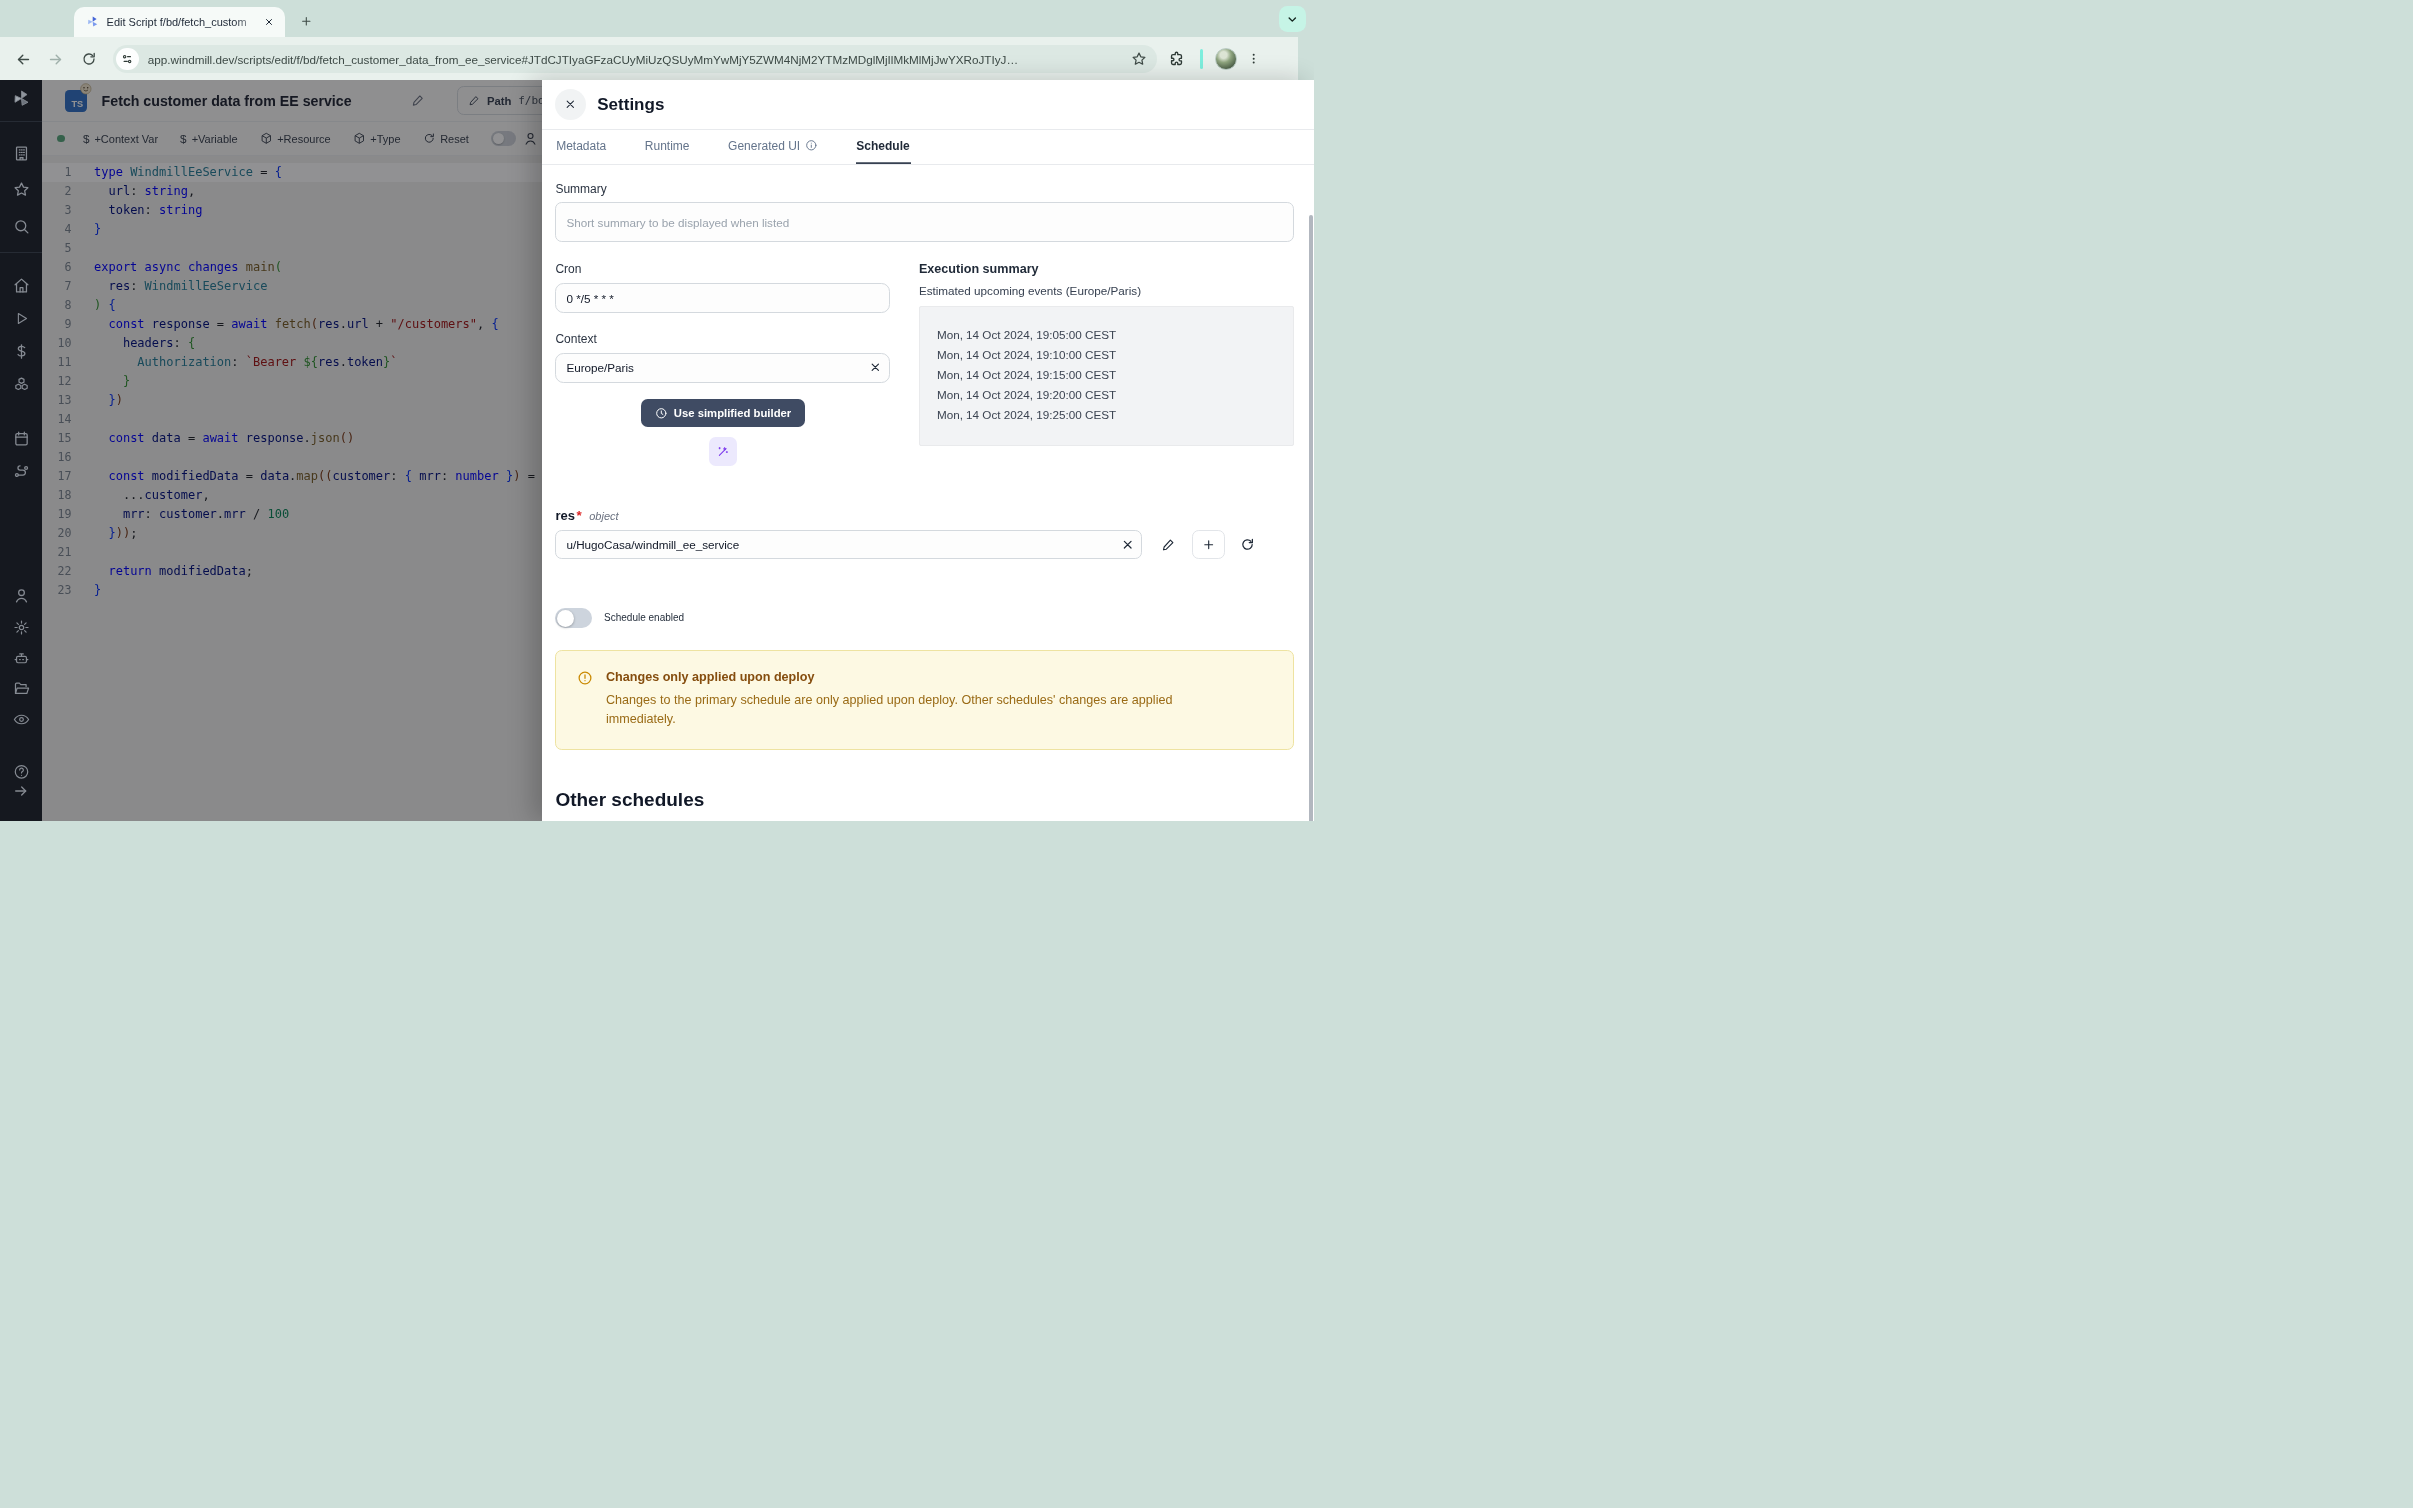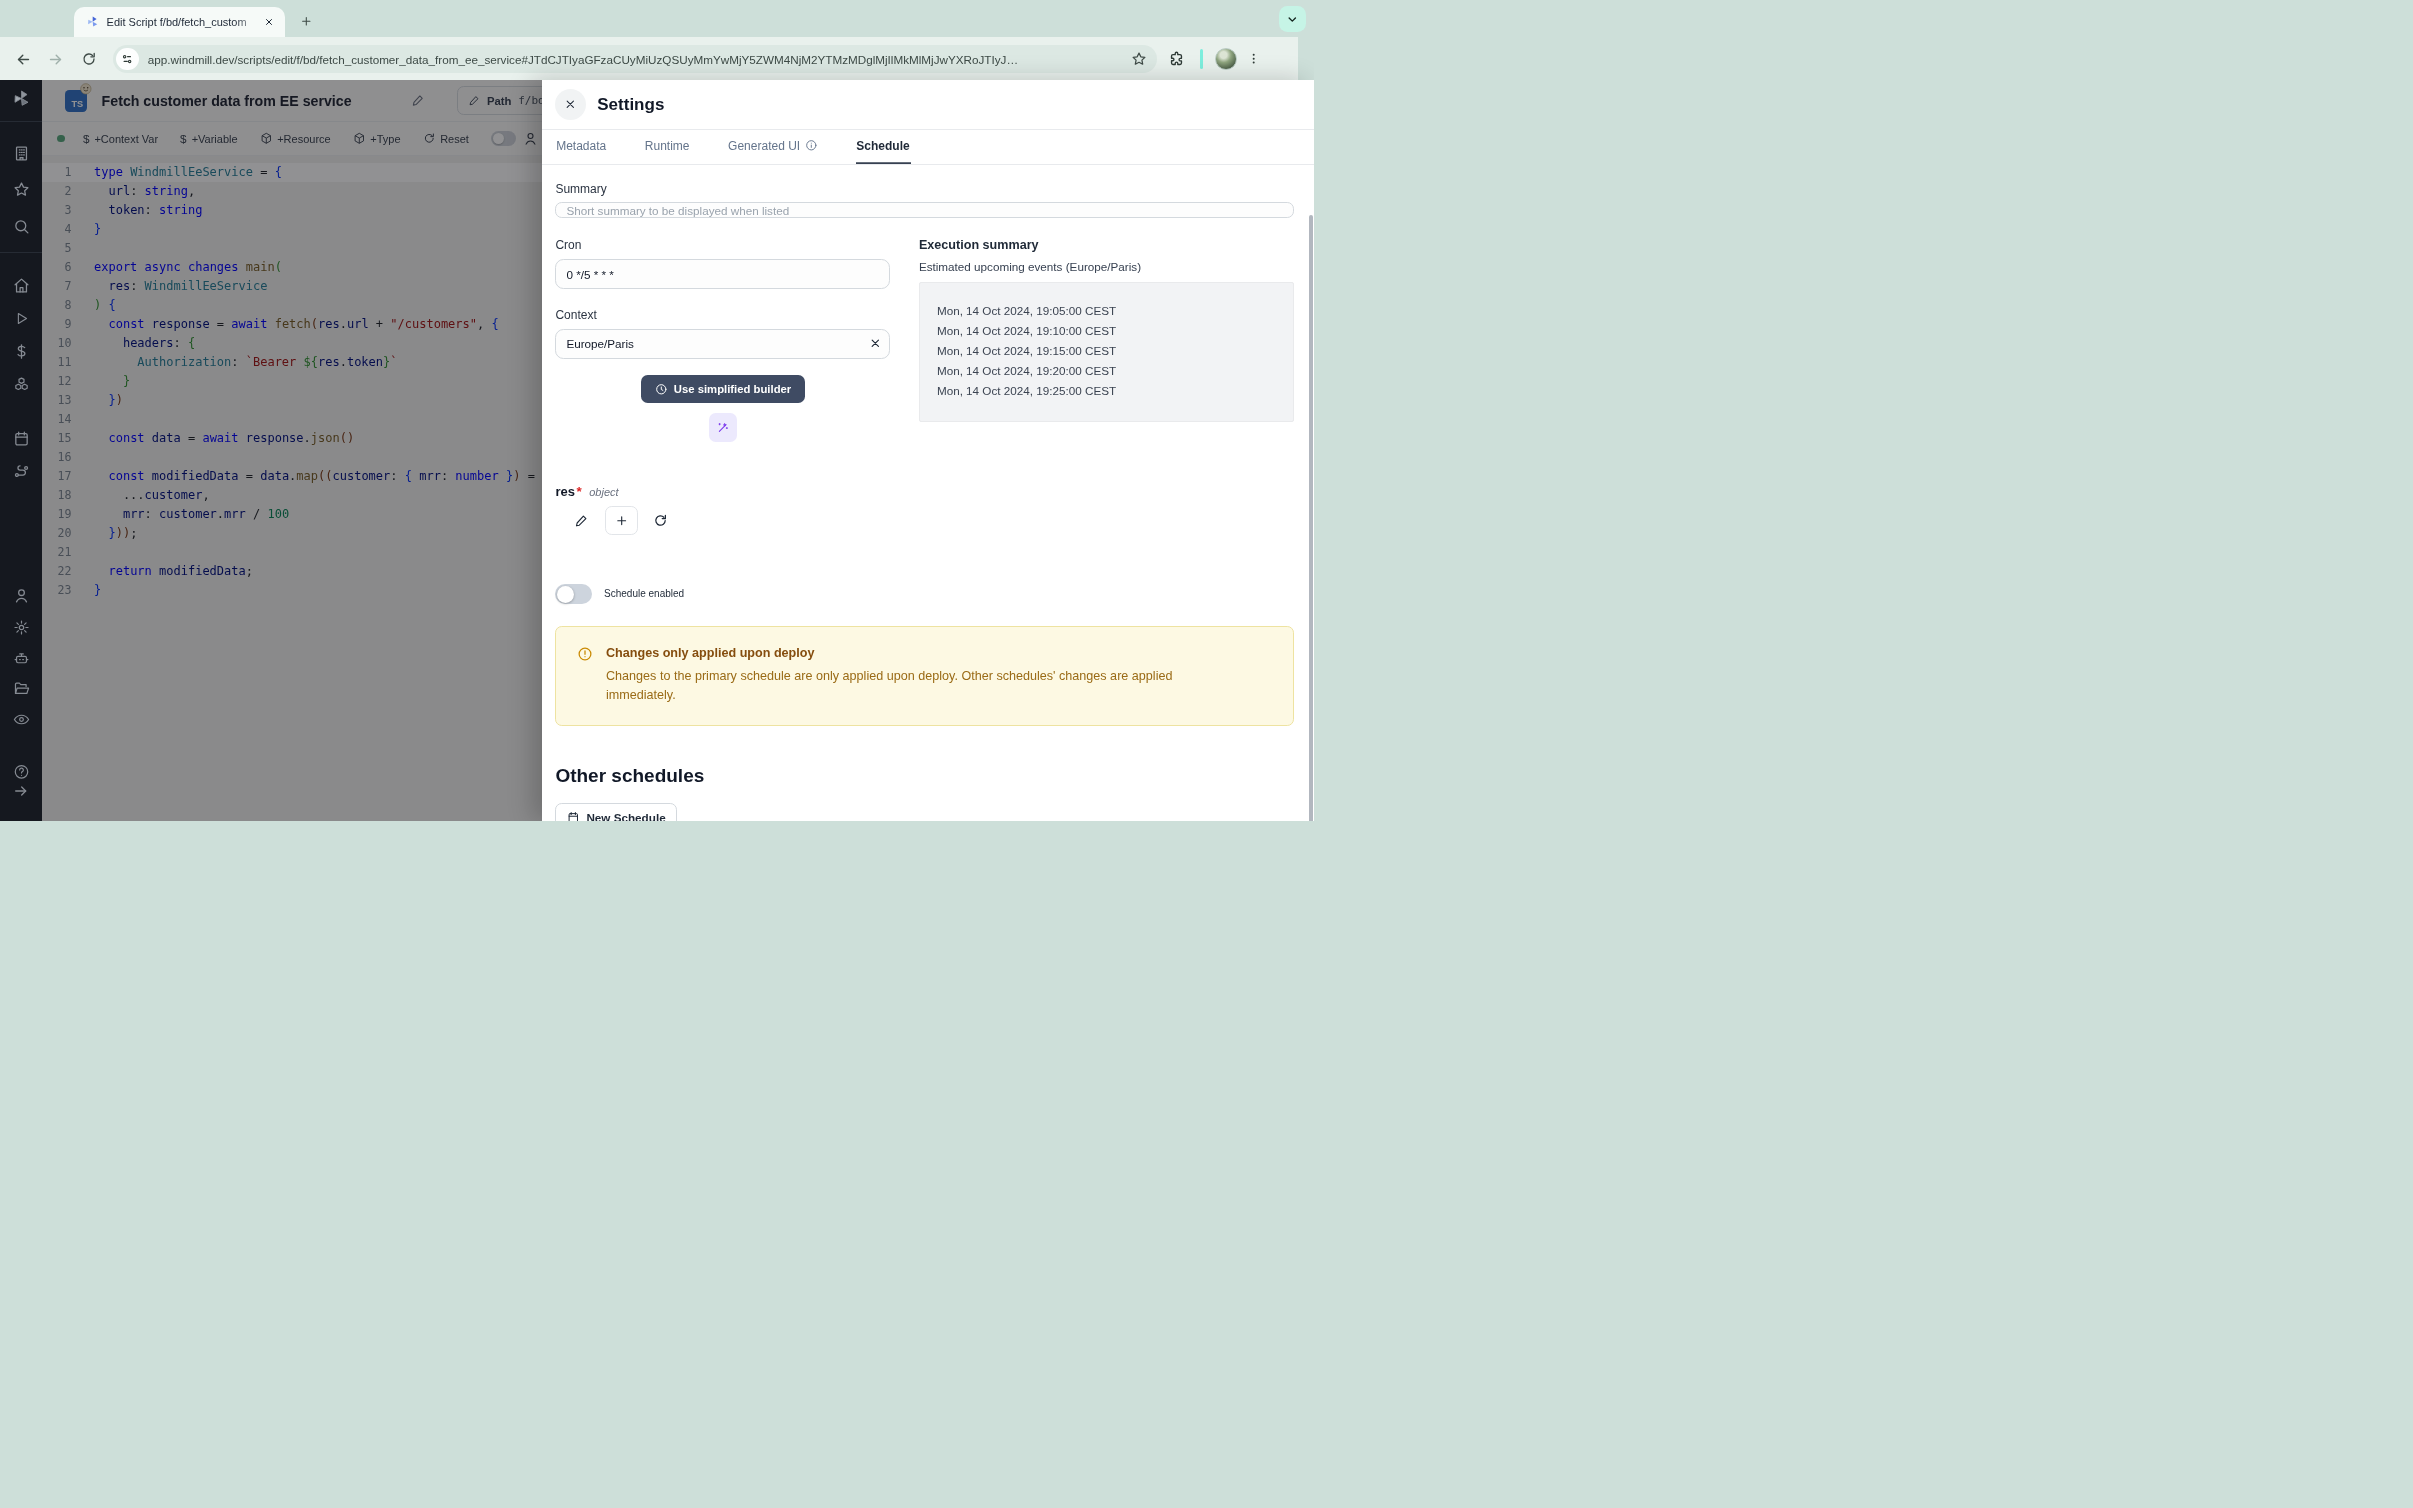--- a/index.html
+++ b/index.html
@@ -76,21 +76,21 @@
             box-shadow:-10px 0 23.5px rgba(0,0,0,0.20); display:flex; flex-direction:column; }
   .drawer-header { display:flex; align-items:center; gap:11.7px; padding:9.2px 13.4px 8.4px 12.6px; border-bottom:0.8px solid #e8eaed; }
   .close-btn { width:31px; height:31px; border-radius:50%; background:#f1f3f4; display:flex; align-items:center; justify-content:center; }
   .drawer-title { font-size:17px; font-weight:700; color:#111827; }
   .tabs { display:flex; padding:0 13.4px; border-bottom:0.8px solid #e8eaed; gap:37px; }
   .tab-item { padding:9.2px 0.8px 11px; font-size:12px; color:#64748b; display:flex; align-items:center; gap:5px; }
   .tab-item.active { color:#1f2937; font-weight:700; box-shadow:inset 0 -1.7px 0 #374151; }
   .drawer-body { flex:1; position:relative; padding:17px 20px 0 13.4px; overflow:hidden; }
 
   .field-label { font-size:12px; color:#2b3442; margin-bottom:6.7px; }
-  .text-input { width:100%; height:16px; border:0.8px solid #d4d9de; border-radius:6.7px; padding:0 10px; font-size:11.7px;
+  .text-input { width:100%; height:40px; border:0.8px solid #d4d9de; border-radius:6.7px; padding:0 10px; font-size:11.7px;
                 color:#111827; background:#fdfdfd; font-family:"Liberation Sans",sans-serif; outline:none; }
   .text-input::placeholder { color:#9aa3ad; }
   .cols { display:flex; margin-top:20px; }
   .col-left { width:335px; flex:0 0 auto; }
   .col-right { margin-left:28.5px; flex:1; min-width:0; }
   .input-wrap { position:relative; }
   .input-clear { position:absolute; right:8.4px; top:6.7px; display:flex; }
   .tz-block { margin-top:19px; }
   .builder-row { margin-top:16px; display:flex; align-items:center; gap:10px;flex-direction:column; }
   .builder-btn { height:28.5px; background:#3f4b63; border-radius:6.7px; color:#fff; font-size:11.3px; font-weight:700;
@@ -517,20 +517,28 @@
           </div>
         </div>
 
         <div class="arg-section">
           <div class="arg-head">
             <span class="arg-name">res</span>
             <span class="arg-req">*</span>
             <span class="arg-type">object</span>
           </div>
           <div class="arg-row">
+            <div class="arg-input-wrap">
+              <input class="text-input" type="text" style="height: 28.5px;" value="u/HugoCasa/windmill_ee_service">
+              <span class="input-clear" style="top:7.5px;">
+                <svg width="13.4" height="13.4" viewBox="0 0 24 24" fill="none" stroke="#1f2937" stroke-width="2.2" stroke-linecap="round">
+                    <path d="M6 6l12 12M18 6L6 18"></path>
+                  </svg>
+              </span>
+            </div>
             <span class="icon-btn arg-pencil">
               <svg width="15" height="15" viewBox="0 0 24 24" fill="none" stroke="#1f2937" stroke-width="1.8" stroke-linejoin="round">
                   <path d="M15 5l4 4L8.5 19.5 4 20.5 5 16 15 5Z"></path>
                 </svg>
             </span>
             <span class="icon-btn arg-plus">
               <svg width="13.4" height="13.4" viewBox="0 0 24 24" fill="none" stroke="#1f2937" stroke-width="2" stroke-linecap="round">
                   <path d="M12 5v14M5 12h14"></path>
                 </svg>
             </span>

